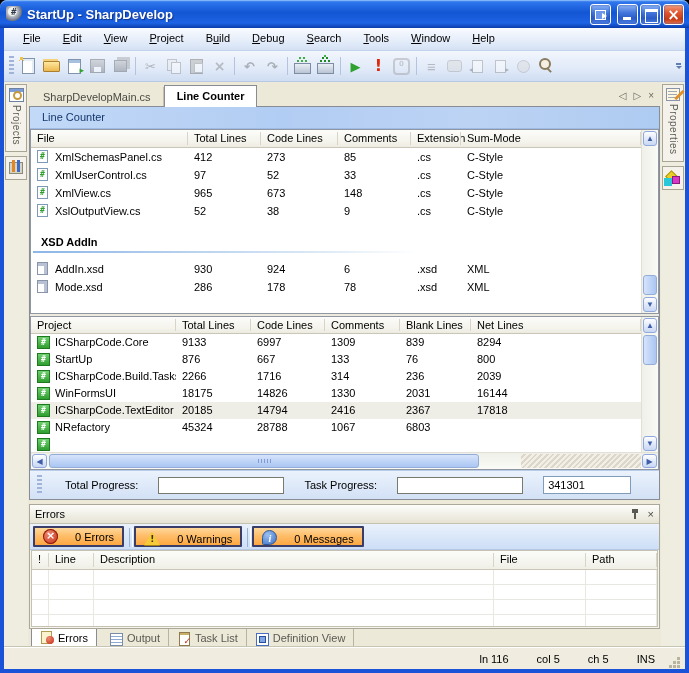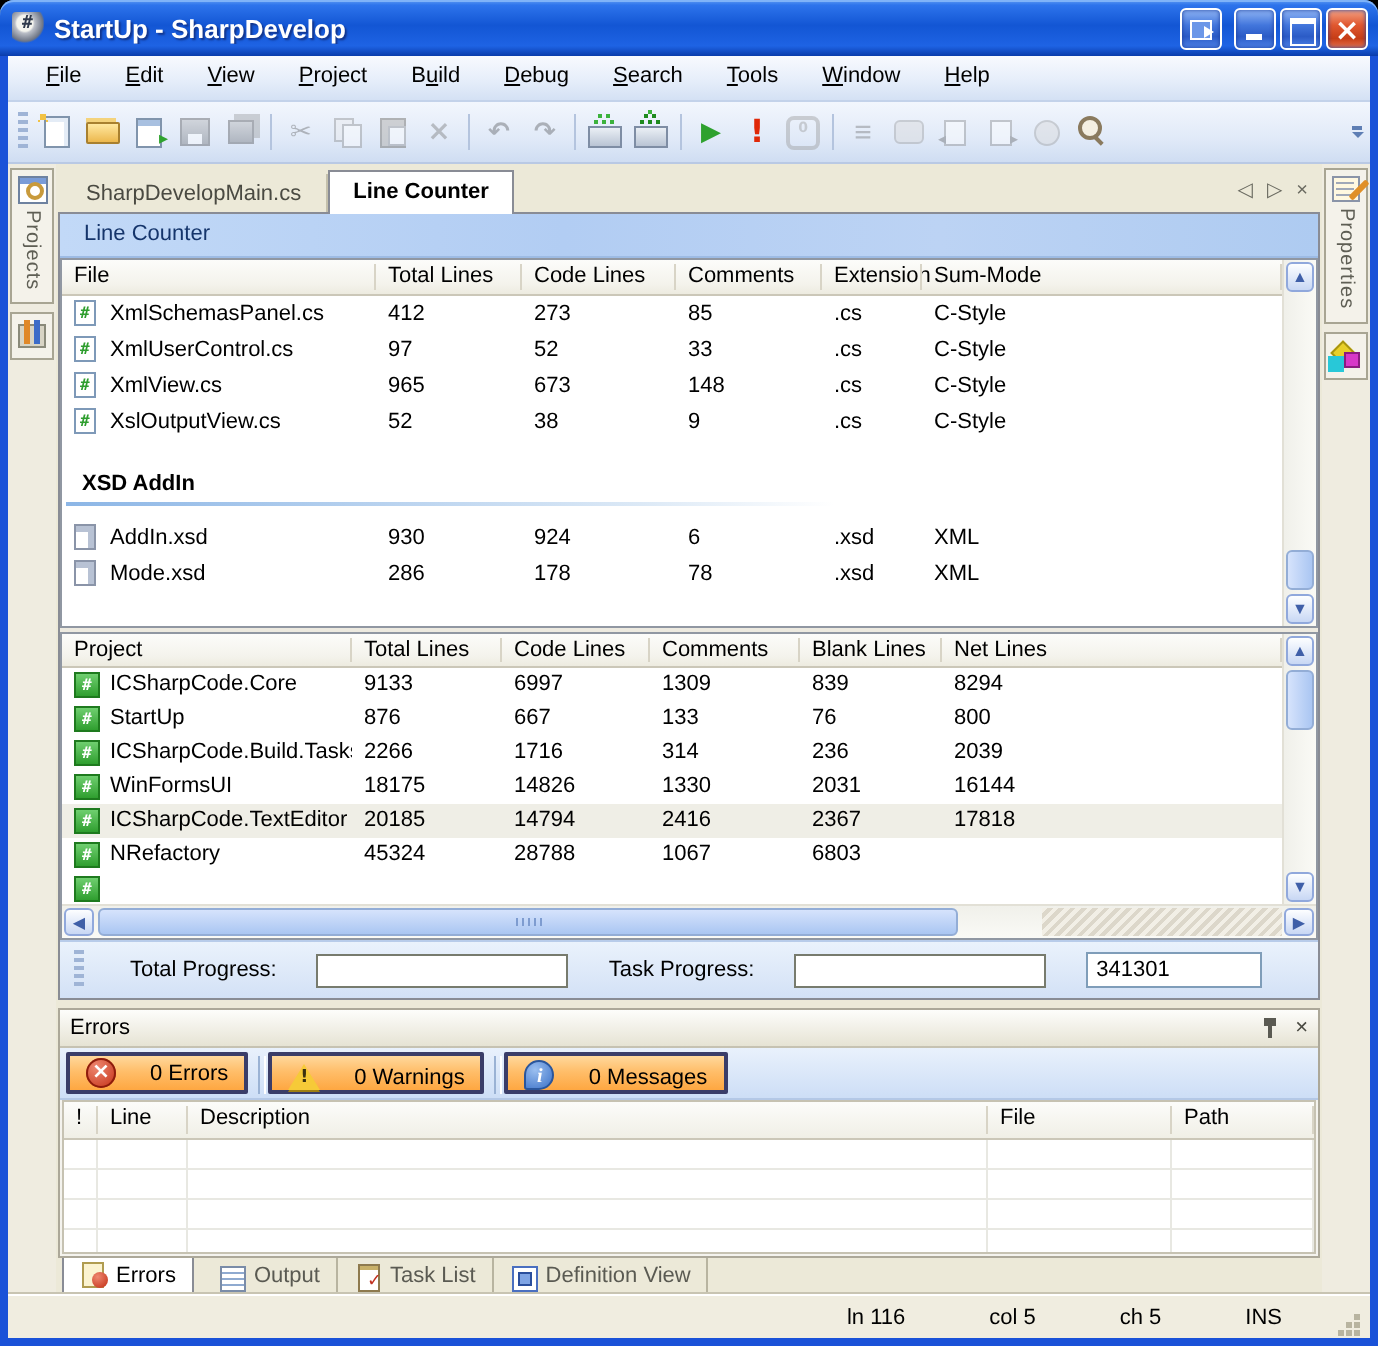--- a/index.html
+++ b/index.html
@@ -208,21 +208,21 @@
   .i-errors-tab::before{content:"";position:absolute;left:1px;top:0;width:9px;height:11px;background:#FBF3D0;border:1px solid #B09C50;}
   .i-errors-tab::after{content:"";position:absolute;right:0;bottom:0;width:8px;height:8px;border-radius:50%;background:radial-gradient(circle at 35% 30%,#EE8770,#C22D12);}
   .i-output-tab::before{content:"";position:absolute;left:1px;top:1px;width:11px;height:11px;background:repeating-linear-gradient(180deg,#fff 0 2px,#8FAAD0 2px 3px);border:1px solid #7A8CA8;}
   .i-tasklist-tab::before{content:"";position:absolute;left:2px;top:0;width:9px;height:12px;background:#fff;border:1px solid #8E7A4E;box-shadow:inset 0 2px 0 #C8B068;}
   .i-tasklist-tab::after{content:"✓";position:absolute;right:0;bottom:-1px;color:#C03020;font:bold 9px/1 "DejaVu Sans",sans-serif;}
   .i-defview-tab::before{content:"";position:absolute;left:1px;top:1px;width:11px;height:11px;background:#fff;border:1px solid #4A6FC0;}
   .i-defview-tab::after{content:"";position:absolute;left:4px;top:4px;width:5px;height:5px;background:#7FA4E4;border:1px solid #2A4E9C;}
 
   
   .statusbar{height:22px;background:#F0EDE0;border-top:1px solid #fff;box-shadow:0 -1px 0 #C8C4B2;
-    display:flex;align-items:center;padding:0 4px;gap:14px;}
+    display:flex;align-items:center;padding:0 4px;gap:0;}
   .sb-spacer{flex:1;}
   .sb-item{padding:0 14px;white-space:nowrap;}
   .sb-grip{width:12px;height:12px;align-self:flex-end;position:relative;}
   .sb-grip::before{content:"";position:absolute;right:1px;bottom:1px;width:3px;height:3px;background:#B8B4A0;
     box-shadow:-4px 0 #B8B4A0,0 -4px #B8B4A0,-4px -4px #B8B4A0,-8px 0 #B8B4A0,0 -8px #B8B4A0;}
 </style>
 </head>
 <body>
 
 <div class="window">

